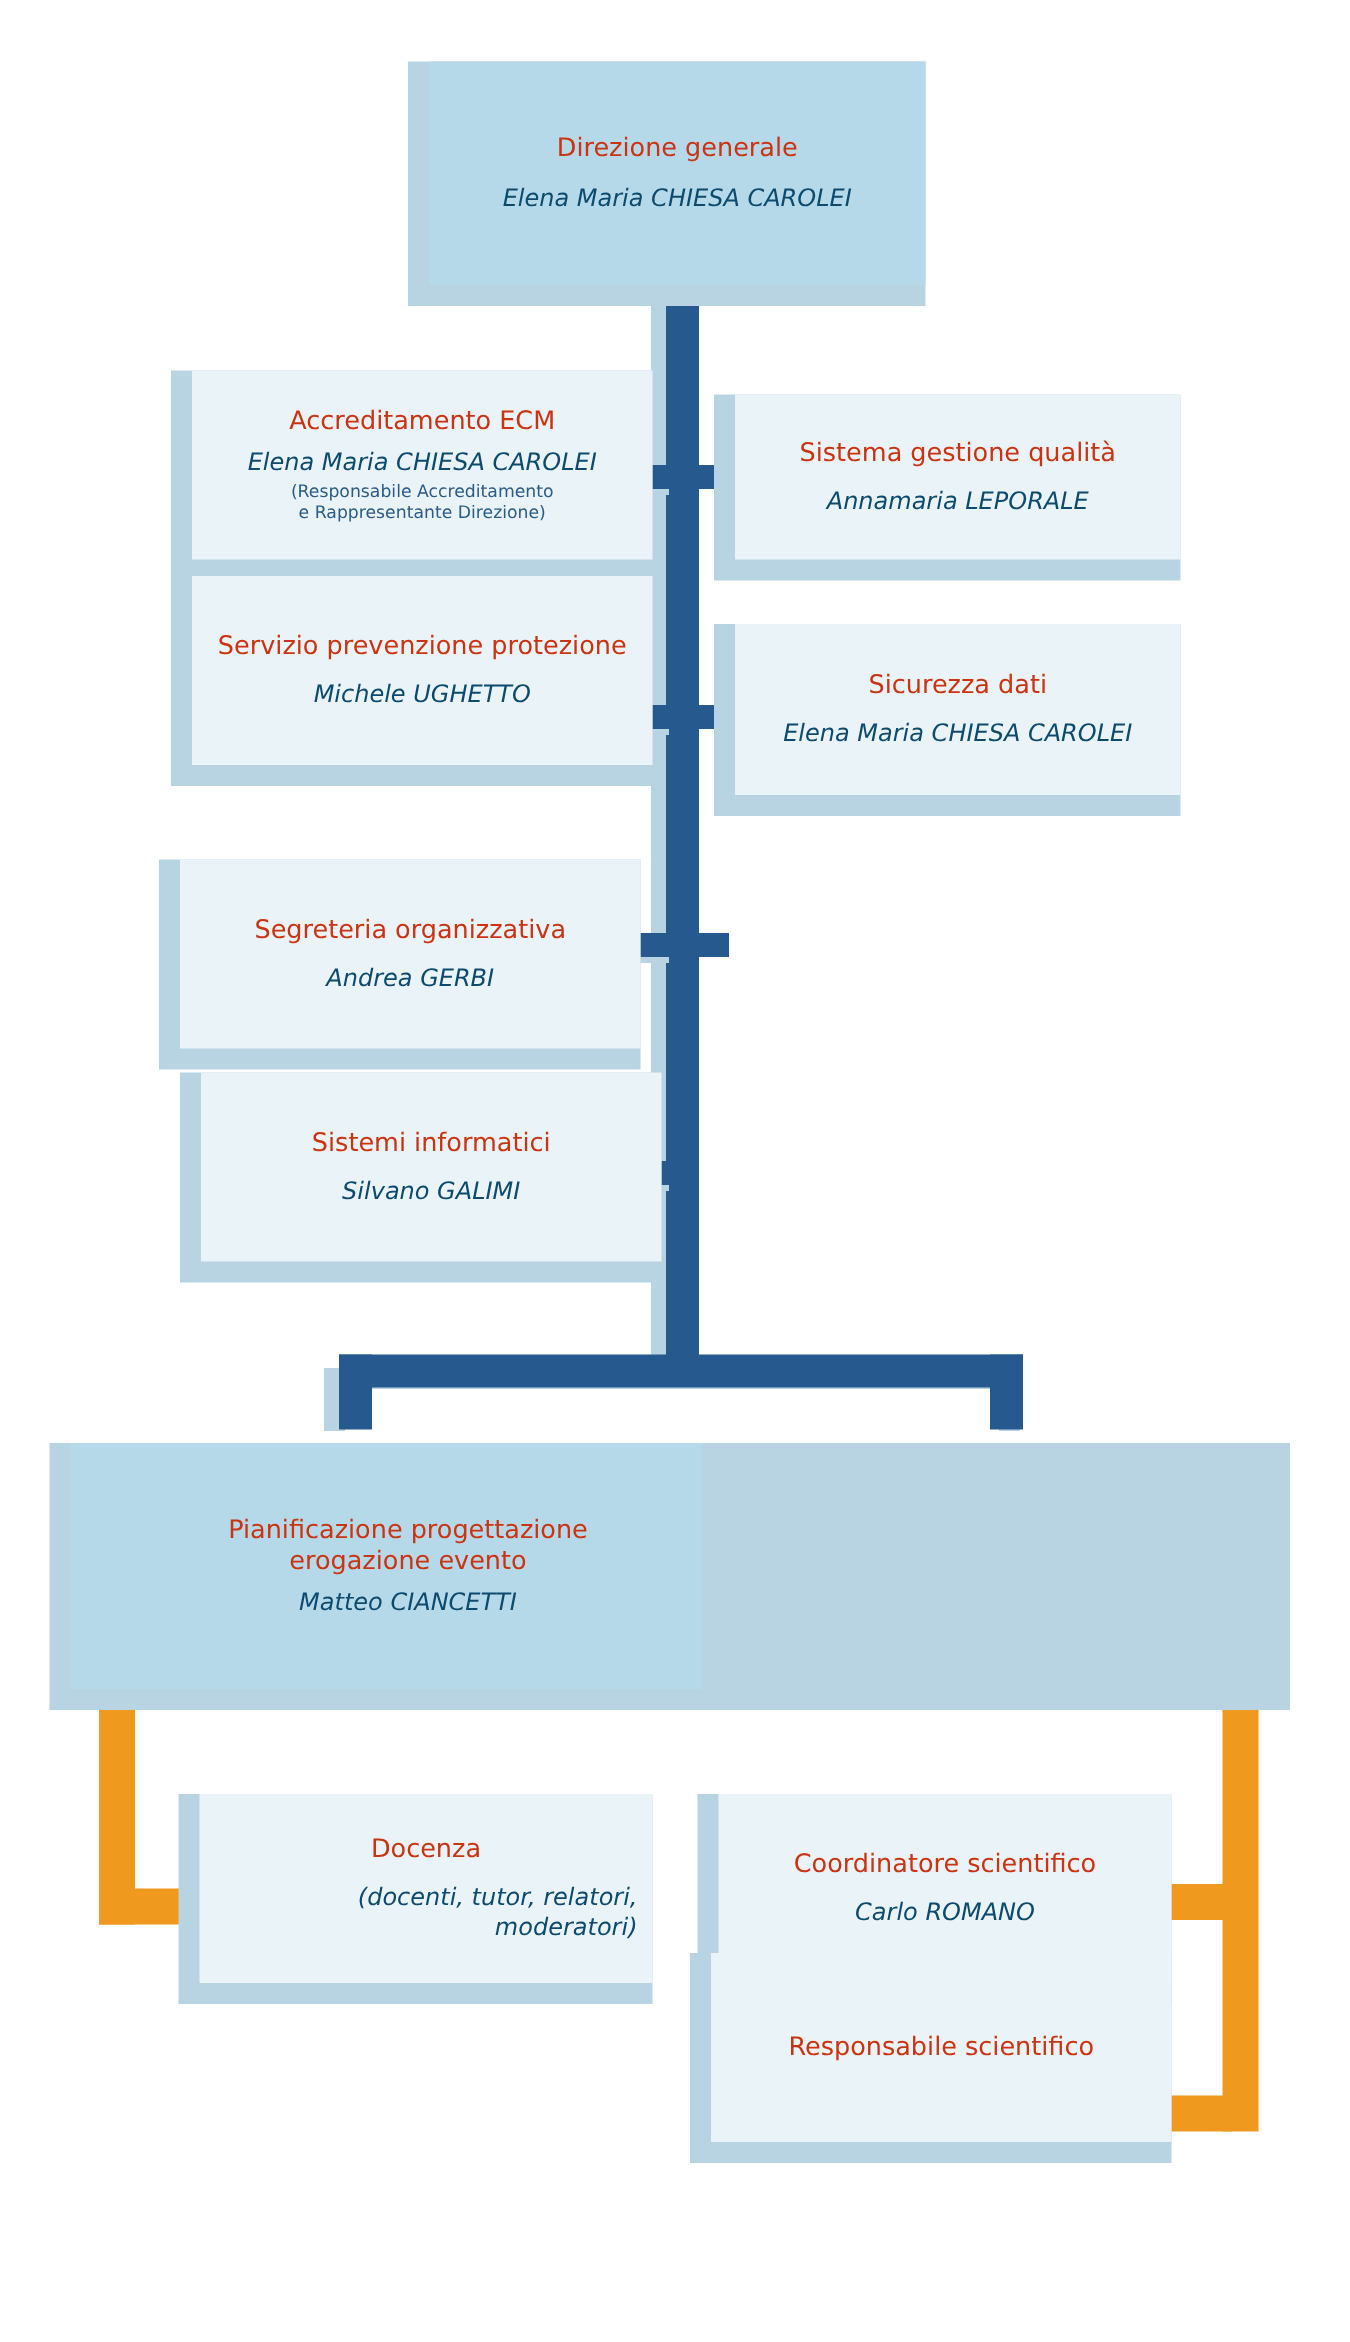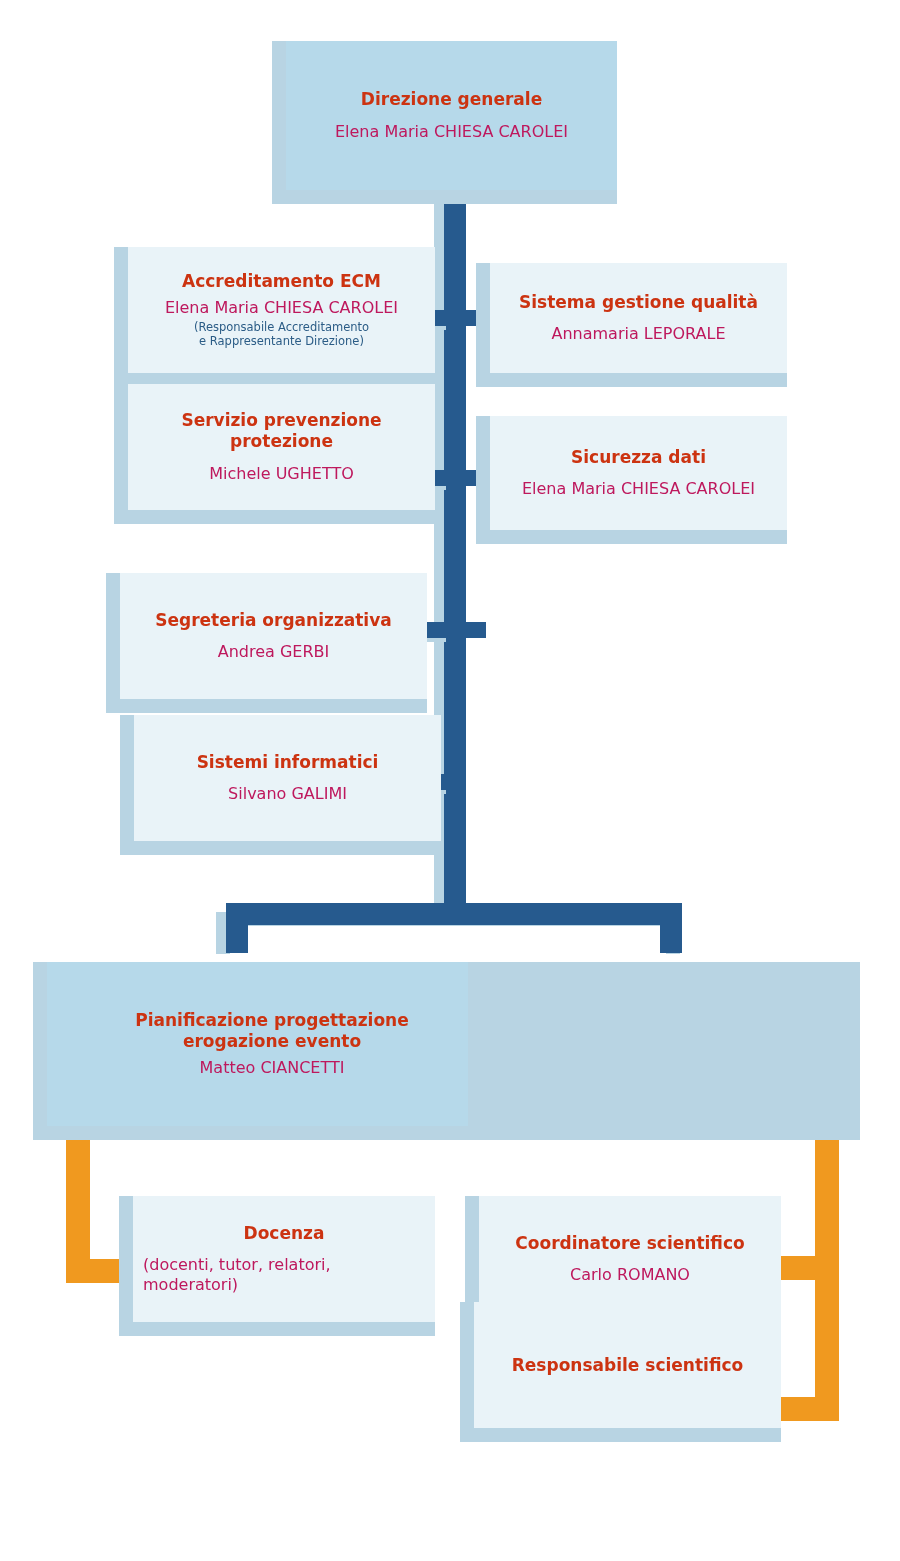--- a/index.html
+++ b/index.html
@@ -40,29 +40,29 @@
   }
   .node.accent .panel{background:#b6d9ea;}
 
   .title{
     color:#cc3311;
     font-size:17px;
     line-height:1.22;
     text-align:center;
     margin:0 0 12px 0;
     white-space:pre-line;
-    font-weight:bold;
   }
   .subject{
-    color:#be185d;
+    color:#0c4a6e;
     font-size:16px;
     line-height:1.25;
-    text-align:left;
+    text-align:right;
     margin:0;
     white-space:pre-line;
+    font-style:italic;
   }
   .note{
     color:#2b5c86;
     font-size:11.5px;
     line-height:1.25;
     text-align:center;
     margin:2px 0 0 0;
     white-space:pre-line;
   }
   .title.only{margin-bottom:0;}

